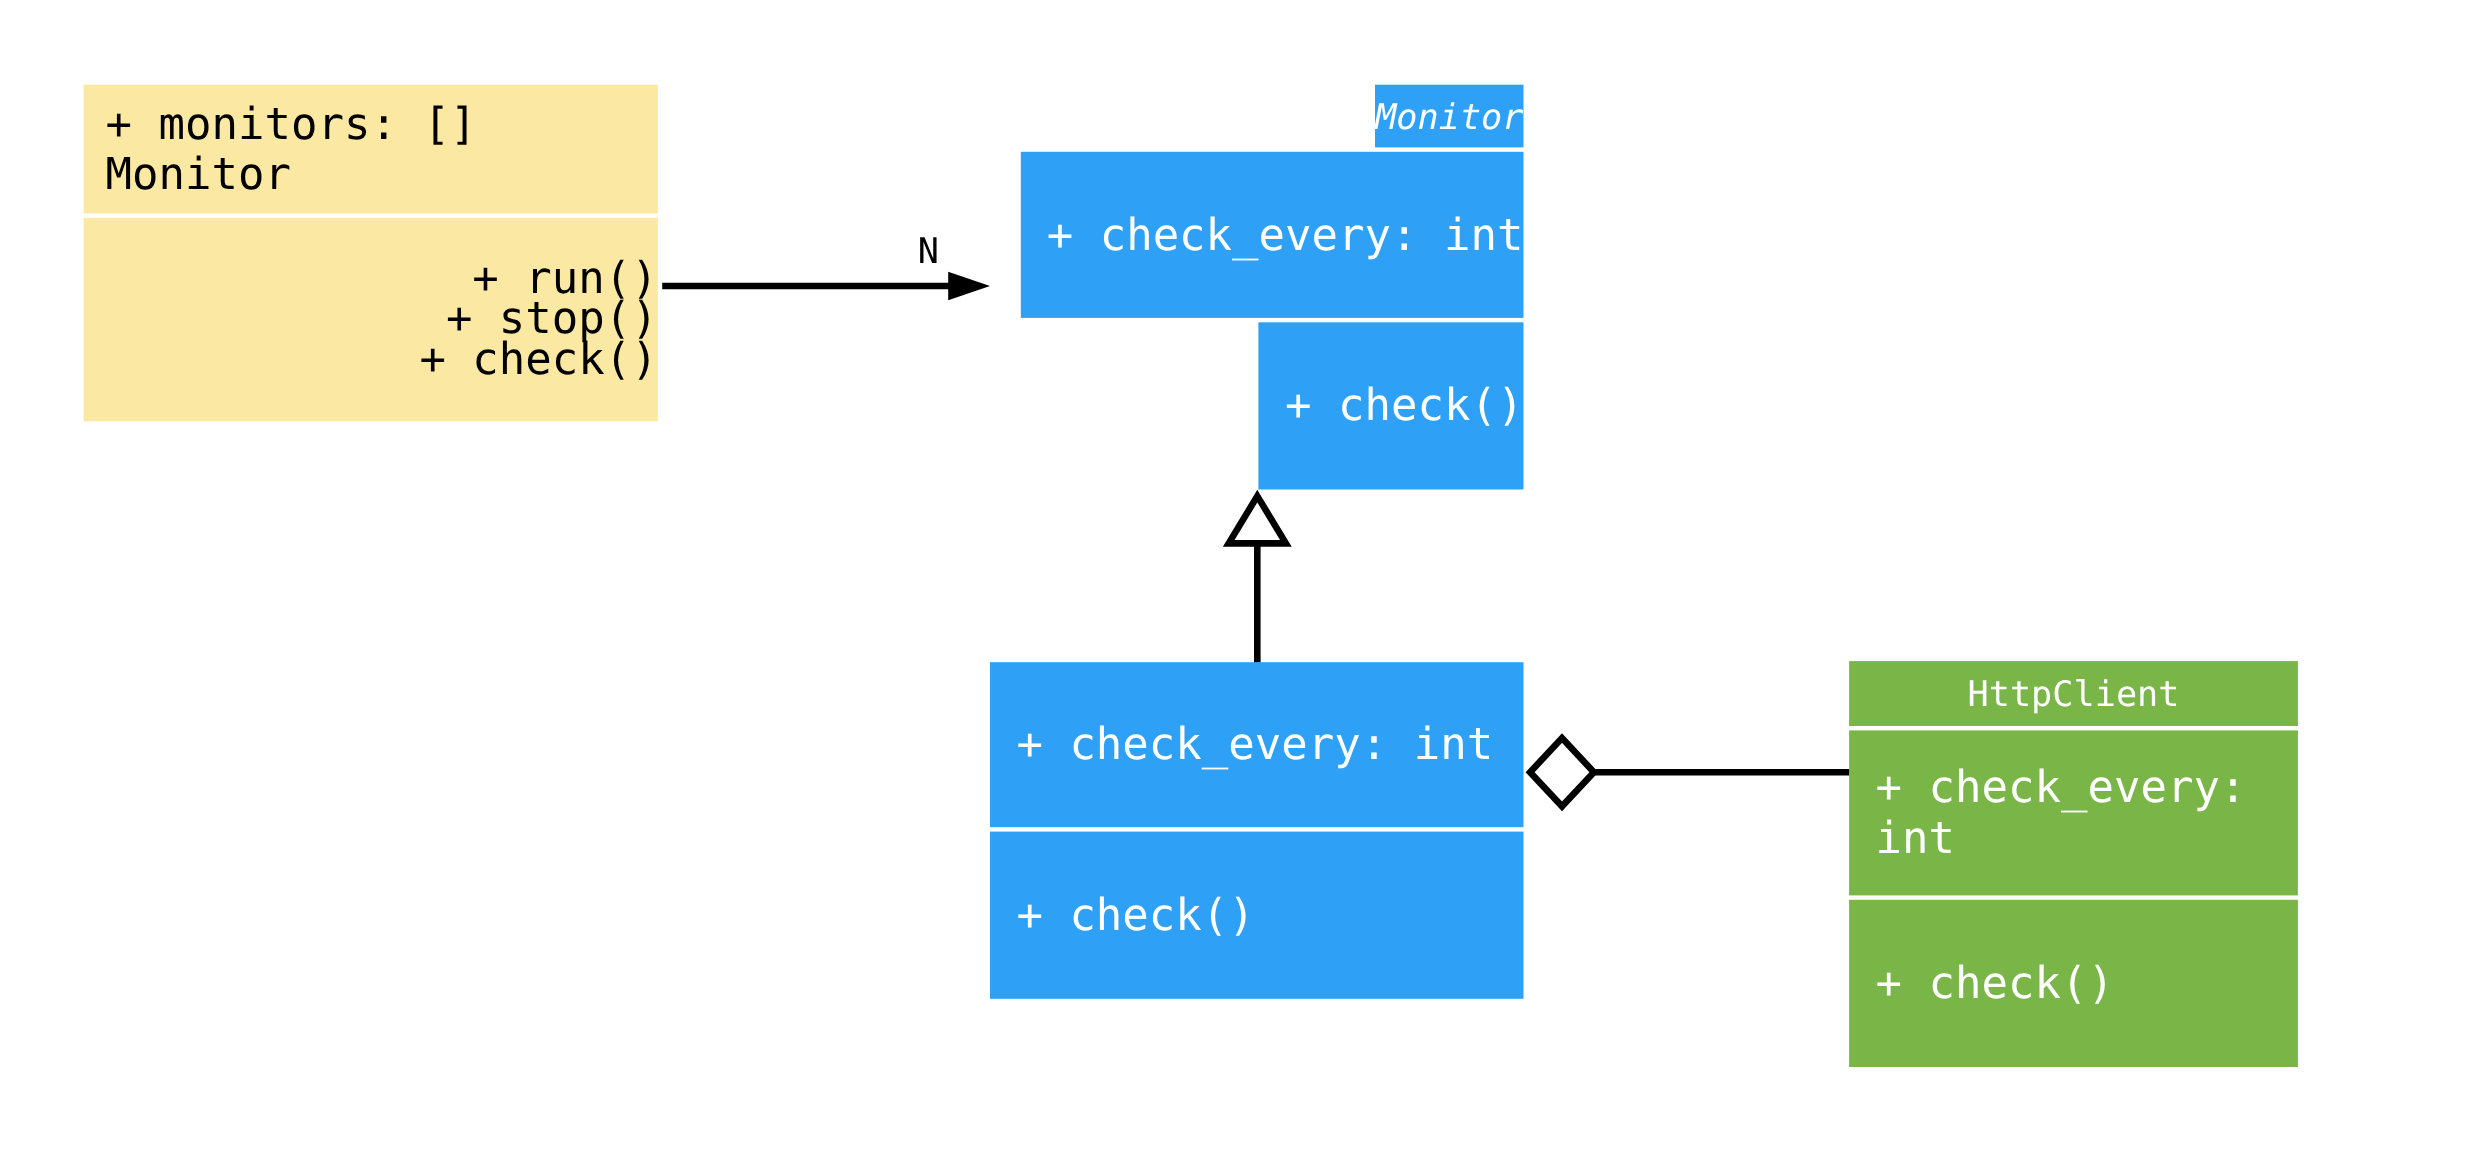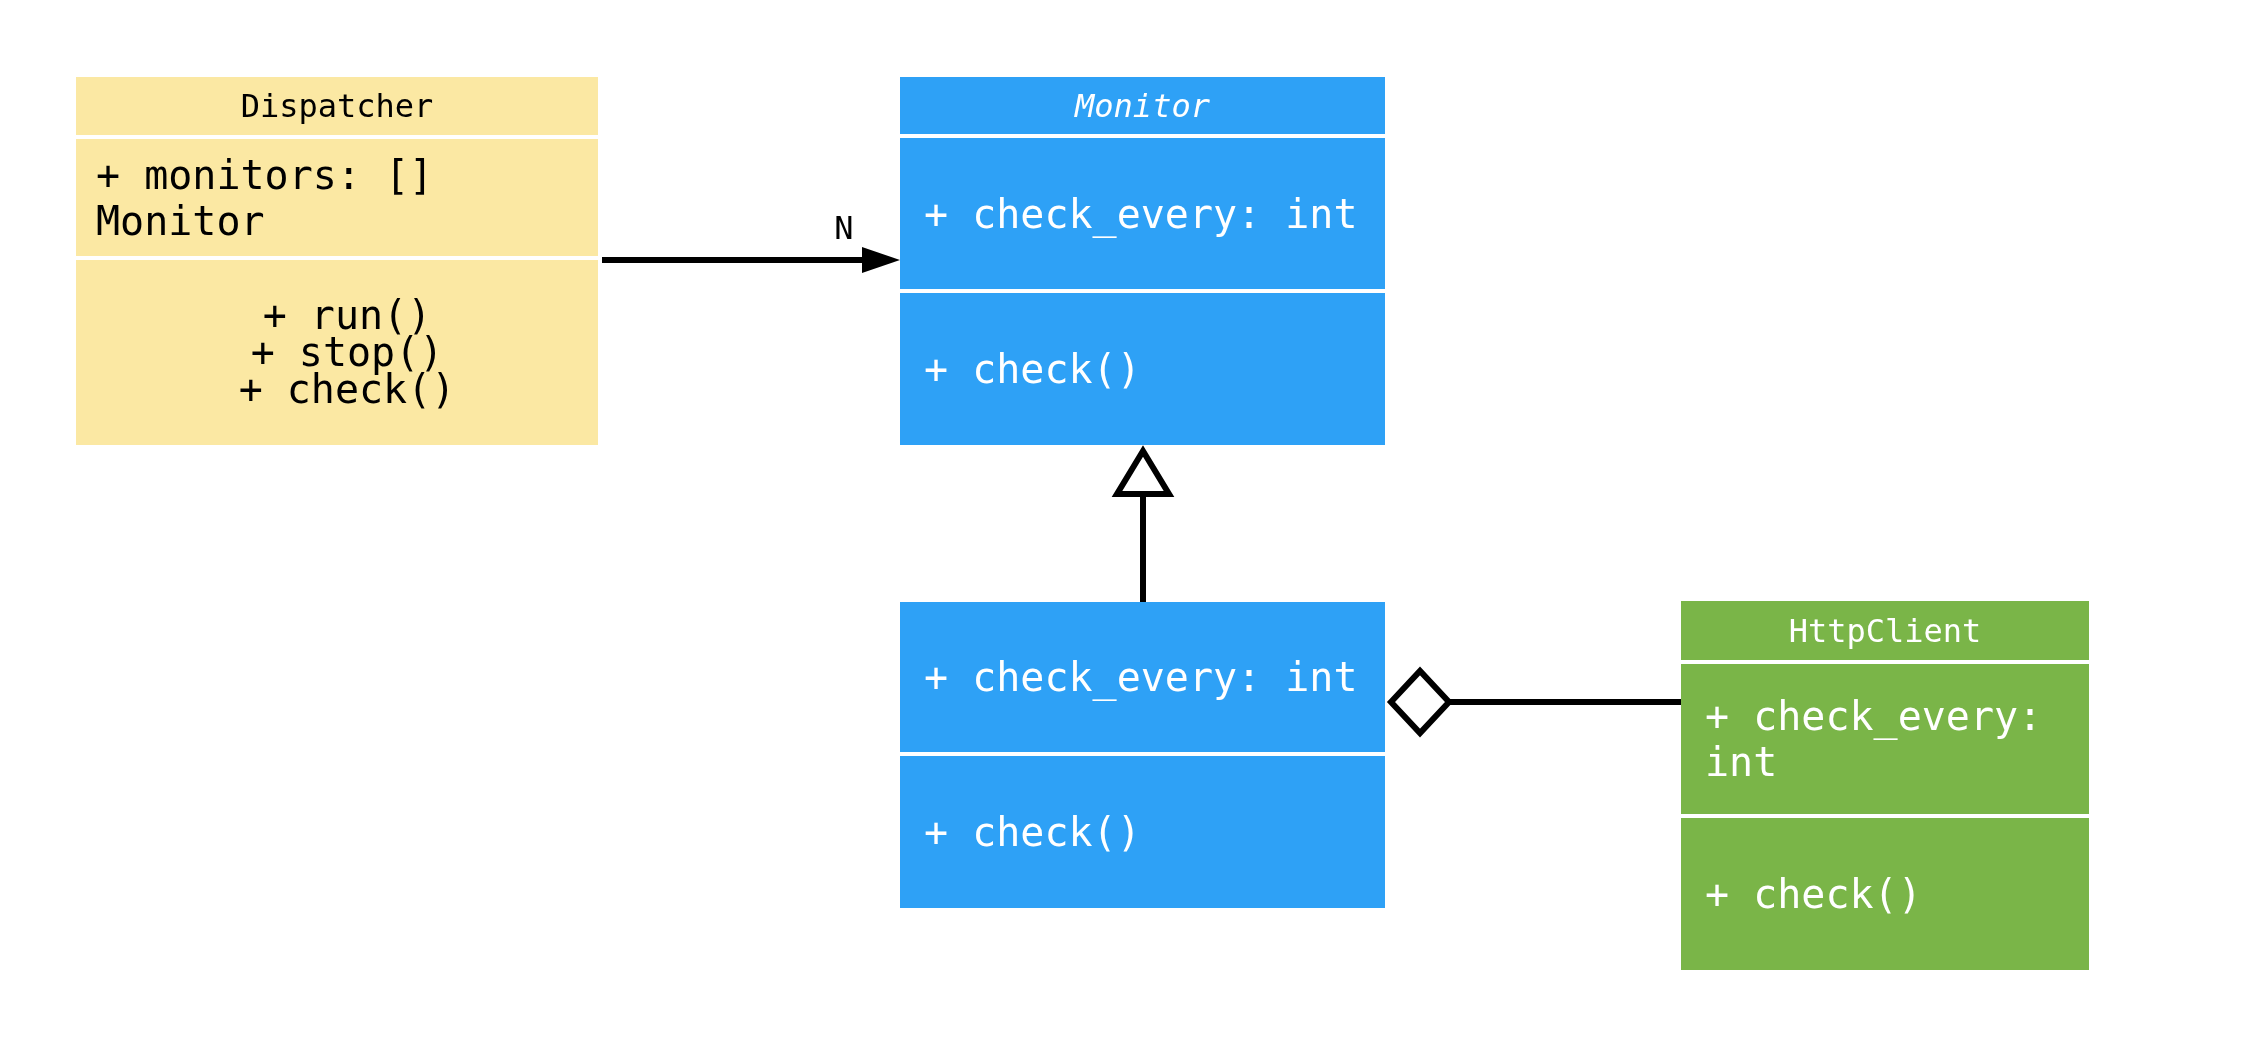--- a/index.html
+++ b/index.html
@@ -35,21 +35,21 @@
   .sec.title.italic {
     font-style: italic;
   }
   .sec.body {
     font-size: 40px;
     justify-content: flex-start;
   }
   .sec.body.multi {
     flex-direction: column;
     justify-content: center;
-    align-items: center;
+    align-items: flex-end;
   }
   .line {
     line-height: 37px;
     white-space: pre;
   }
   .relations-layer {
     position: absolute;
     left: 0;
     top: 0;
     pointer-events: none;
@@ -63,30 +63,29 @@
     font-size: 32px;
     color: #000000;
   }
 </style>
 </head>
 <body>
 
 <div class="canvas">
 
   <div class="uml-class" style="left: 76px; top: 77px; width: 522px; --fill: #fbe8a3; --ink: #000000;">
-    <div class="sec title" style="height:58px">Dispatcher</div>
     <div class="sec body" style="height:117px; padding-left:20px">+ monitors: [] Monitor</div>
     <div class="sec body multi" style="height:185px; padding-left:20px">
       <div class="line">+ run()</div>
       <div class="line">+ stop()</div>
       <div class="line">+ check()</div>
     </div>
   </div>
 
-  <div class="uml-class" style="left: 900px; top: 77px; width: 485px; --fill: #2ea1f6; --ink: #ffffff;">
+  <div class="uml-class" style="left: 900px; top: 77px; width: 485px; align-items: flex-end; --fill: #2ea1f6; --ink: #ffffff;">
     <div class="sec title italic" style="height:57px">Monitor</div>
     <div class="sec body" style="height:151px; padding-left:24px">+ check_every: int</div>
     <div class="sec body" style="height:152px; padding-left:24px">+ check()</div>
   </div>
 
   <div class="uml-class" style="left: 900px; top: 602px; width: 485px; --fill: #2ea1f6; --ink: #ffffff;">
     <div class="sec body" style="height:150px; padding-left:24px">+ check_every: int</div>
     <div class="sec body" style="height:152px; padding-left:24px">+ check()</div>
   </div>
 

